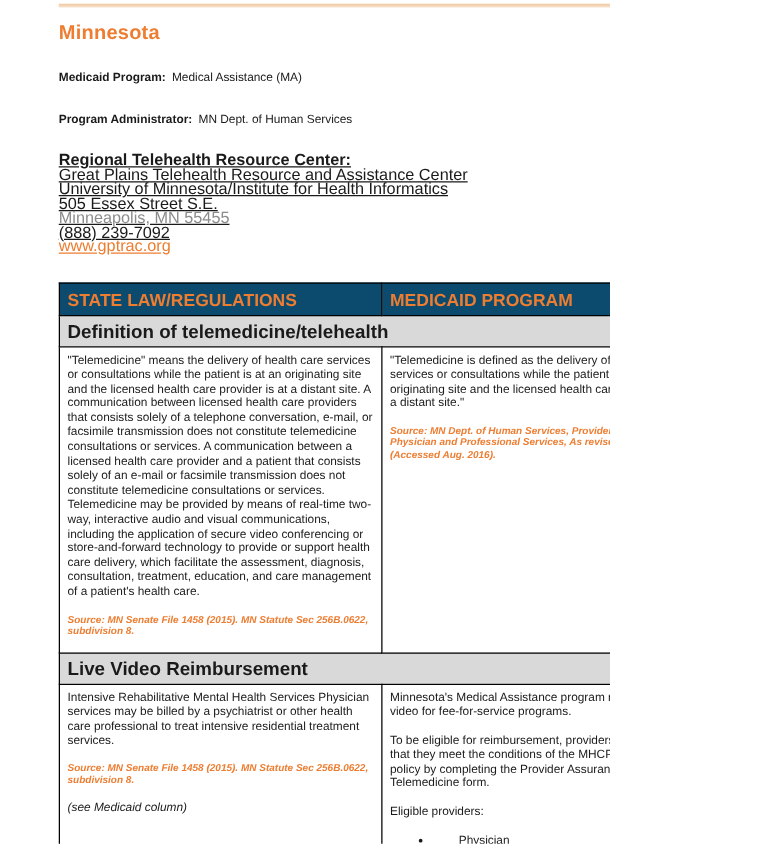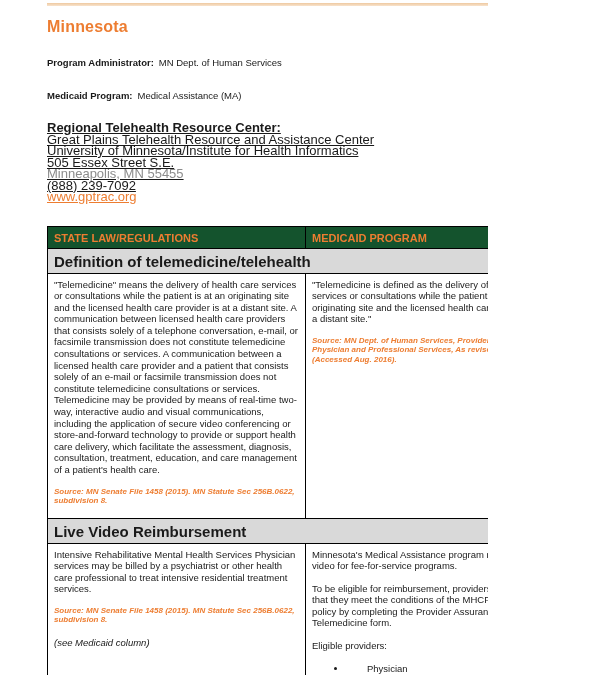--- a/index.html
+++ b/index.html
@@ -48,23 +48,23 @@
   }
   .law-table th, .law-table td {
     border: 1px solid #000000;
     vertical-align: top;
     text-align: left;
     box-sizing: border-box;
   }
   .law-table col.c1 { width: 258px; }
   .law-table col.c2 { width: 260px; }
   .law-table th {
-    background: #14532d;
+    background: #0c4a6e;
     color: #ed7d31;
-    font-size: 11px;
+    font-size: 14px;
     font-weight: bold;
     padding: 5px 6px 4px 6px;
     height: 21px;
   }
   .section-row td {
     background: #d9d9d9;
     font-weight: bold;
     font-size: 15px;
     padding: 4px 6px 3px 6px;
     height: 19px;
@@ -99,25 +99,25 @@
 <body>
 
 <div class="page">
   <div class="top-rule"></div>
 
   <div class="content">
 
     <h1 class="page-title">Minnesota</h1>
 
     <div class="info-line">
-      <span class="label">Program Administrator:</span><span class="value">MN Dept. of Human Services</span>
+      <span class="label">Medicaid Program:</span><span class="value">Medical Assistance (MA)</span>
     </div>
 
     <div class="info-line">
-      <span class="label">Medicaid Program:</span><span class="value">Medical Assistance (MA)</span>
+      <span class="label">Program Administrator:</span><span class="value">MN Dept. of Human Services</span>
     </div>
 
     <div class="rc-block">
       <div class="rc-label">Regional Telehealth Resource Center:</div>
       <div class="rc-line">Great Plains Telehealth Resource and Assistance Center</div>
       <div class="rc-line">University of Minnesota/Institute for Health Informatics</div>
       <div class="rc-line">505 Essex Street S.E.</div>
       <div class="rc-line muted">Minneapolis, MN 55455</div>
       <div class="rc-line">(888) 239-7092</div>
       <a class="rc-link">www.gptrac.org</a>

